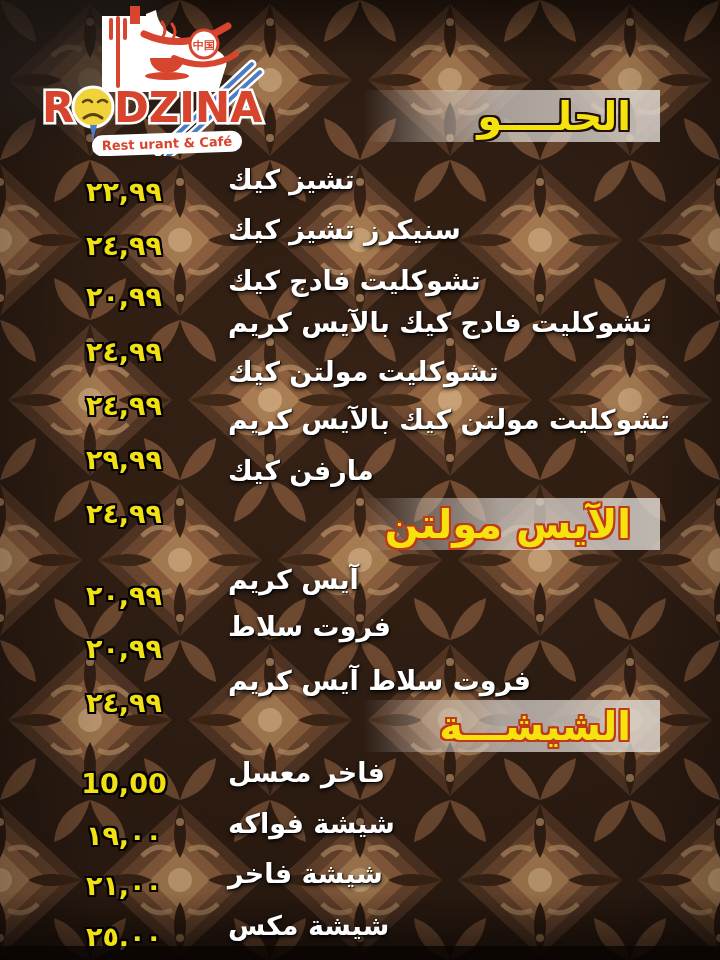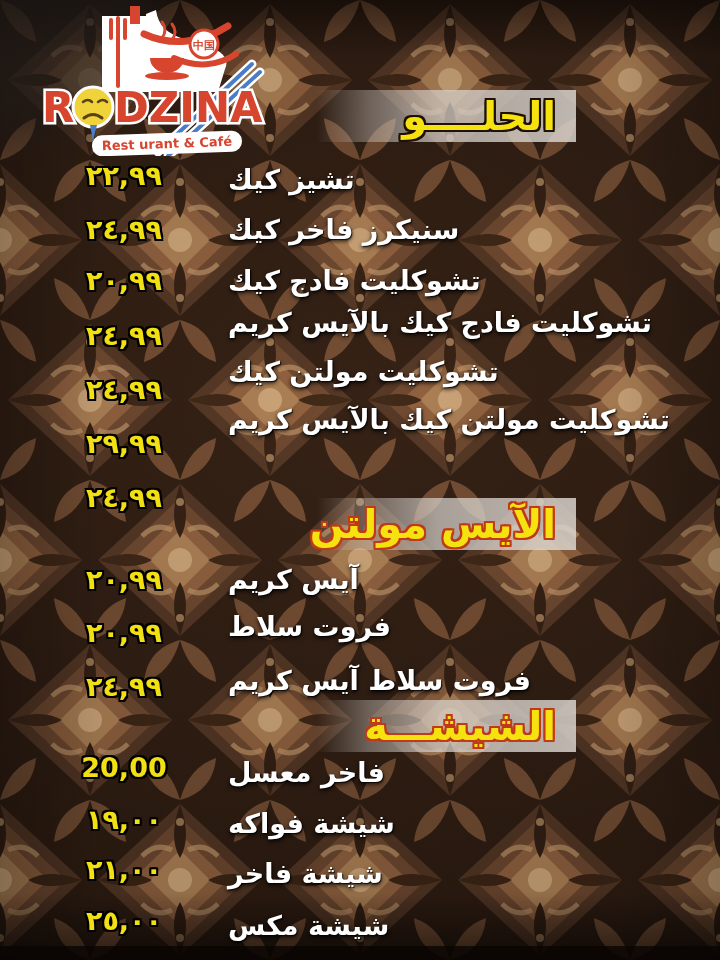--- a/index.html
+++ b/index.html
@@ -12,23 +12,23 @@
     position:absolute;inset:0;pointer-events:none;
     background:
       radial-gradient(circle 150px at 35px 15px, rgba(30,26,24,.62) 0 90px, rgba(30,26,24,0) 150px),
       linear-gradient(180deg, rgba(0,0,0,.45) 0, rgba(0,0,0,0) 6%, rgba(0,0,0,0) 93%, rgba(0,0,0,.55) 100%),
       linear-gradient(90deg, rgba(0,0,0,.22) 0, rgba(0,0,0,0) 14%, rgba(0,0,0,0) 86%, rgba(0,0,0,.18) 100%),
       radial-gradient(900px 700px at 50% 42%, rgba(140,95,60,.10), rgba(0,0,0,.22));
   }
   .bottom-strip{position:absolute;left:0;right:0;bottom:0;height:14px;background:rgba(10,5,3,.8);}
   
   .band{
-    position:absolute;left:0;width:576px;height:52px;
+    position:absolute;left:0;width:660px;height:52px;
     display:flex;align-items:center;justify-content:flex-end;
-    padding-right:20px;box-sizing:border-box;
+    padding-right:29px;box-sizing:border-box;
     background:linear-gradient(90deg,
       rgba(205,200,194,0) 0%, rgba(205,200,194,0) 55%,
       rgba(205,200,194,.40) 64%, rgba(214,209,203,.72) 76%,
       rgba(222,217,211,.82) 100%);
   }
   .section-title{
     direction:rtl;font-size:40px;font-weight:bold;line-height:1;
     color:#f6e20e;letter-spacing:0;
   }
   .t-dark{
@@ -46,20 +46,21 @@
     text-shadow:0 2px 4px rgba(0,0,0,.9),1px 1px 1px rgba(0,0,0,.75);
     white-space:nowrap;
   }
   
   .price{
     position:absolute;left:58px;width:132px;text-align:center;direction:rtl;
     color:#f2e013;font-size:27px;font-weight:bold;line-height:32px;
     text-shadow:2px 0 0 #000,-2px 0 0 #000,0 2px 0 #000,0 -2px 0 #000,
       2px 2px 0 #000,-2px 2px 0 #000,2px -2px 0 #000,-2px -2px 0 #000;
     white-space:nowrap;
+    margin-top:16px;
   }
   .logo{position:absolute;left:38px;top:6px;width:232px;height:150px;}
 </style>
 </head>
 <body>
 
 <div class="stage">
 
   <svg class="bg-svg" width="720" height="960" viewBox="0 0 720 960" aria-hidden="true">
     <defs>
@@ -144,56 +145,57 @@
     </g>
   </svg>
 
   <div class="band" style="top:90px">
     <span class="section-title t-dark">الحلــــو</span>
   </div>
 
   <div class="item" style="top:164px">تشيز كيك</div>
   <div class="price" style="top:160px">٢٢,٩٩</div>
 
-  <div class="item" style="top:214px">سنيكرز فاخر كيك</div>
+  <div class="item" style="top:214px">سنيكرز تشيز كيك</div>
   <div class="price" style="top:214px">٢٤,٩٩</div>
 
   <div class="item" style="top:265px">تشوكليت فادج كيك</div>
   <div class="price" style="top:265px">٢٠,٩٩</div>
 
   <div class="item" style="top:307px">تشوكليت فادج كيك بالآيس كريم</div>
   <div class="price" style="top:320px">٢٤,٩٩</div>
 
   <div class="item" style="top:356px">تشوكليت مولتن كيك</div>
   <div class="price" style="top:374px">٢٤,٩٩</div>
 
   <div class="item" style="top:404px">تشوكليت مولتن كيك بالآيس كريم</div>
   <div class="price" style="top:428px">٢٩,٩٩</div>
 
+  <div class="item" style="top:455px">مارفن كيك</div>
   <div class="price" style="top:482px">٢٤,٩٩</div>
 
   <div class="band" style="top:498px">
     <span class="section-title t-red">الآيس مولتن</span>
   </div>
 
   <div class="item" style="top:564px">آيس كريم</div>
   <div class="price" style="top:564px">٢٠,٩٩</div>
 
   <div class="item" style="top:611px">فروت سلاط</div>
   <div class="price" style="top:617px">٢٠,٩٩</div>
 
   <div class="item" style="top:665px">فروت سلاط آيس كريم</div>
   <div class="price" style="top:671px">٢٤,٩٩</div>
 
   <div class="band" style="top:700px">
     <span class="section-title t-red">الشيشـــة</span>
   </div>
 
   <div class="item" style="top:757px">فاخر معسل</div>
-  <div class="price" style="top:752px">20,00</div>
+  <div class="price" style="top:752px">10,00</div>
 
   <div class="item" style="top:808px">شيشة فواكه</div>
   <div class="price" style="top:804px">١٩,٠٠</div>
 
   <div class="item" style="top:858px">شيشة فاخر</div>
   <div class="price" style="top:854px">٢١,٠٠</div>
 
   <div class="item" style="top:910px">شيشة مكس</div>
   <div class="price" style="top:905px">٢٥,٠٠</div>
 

